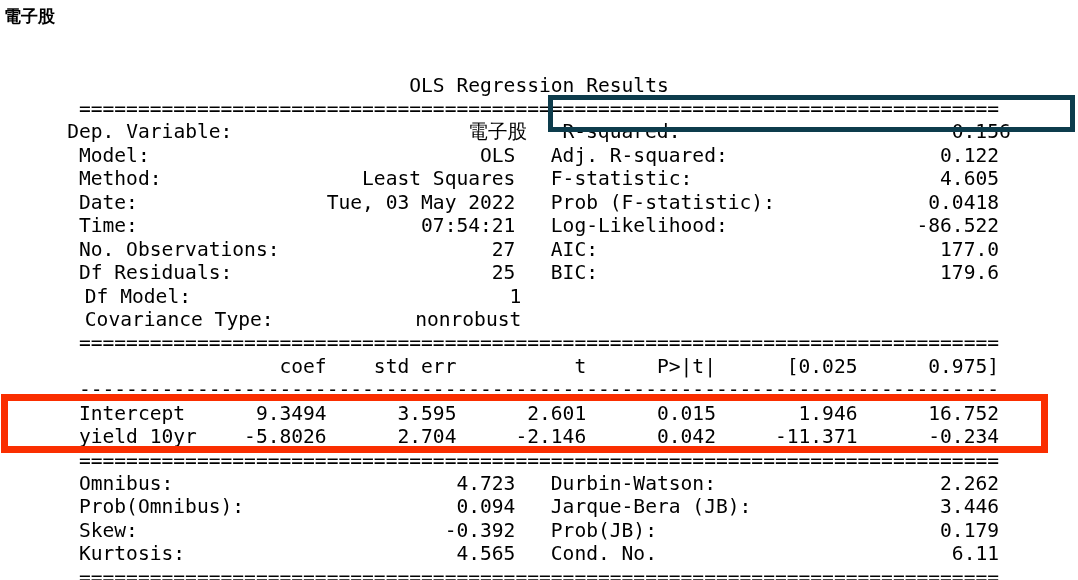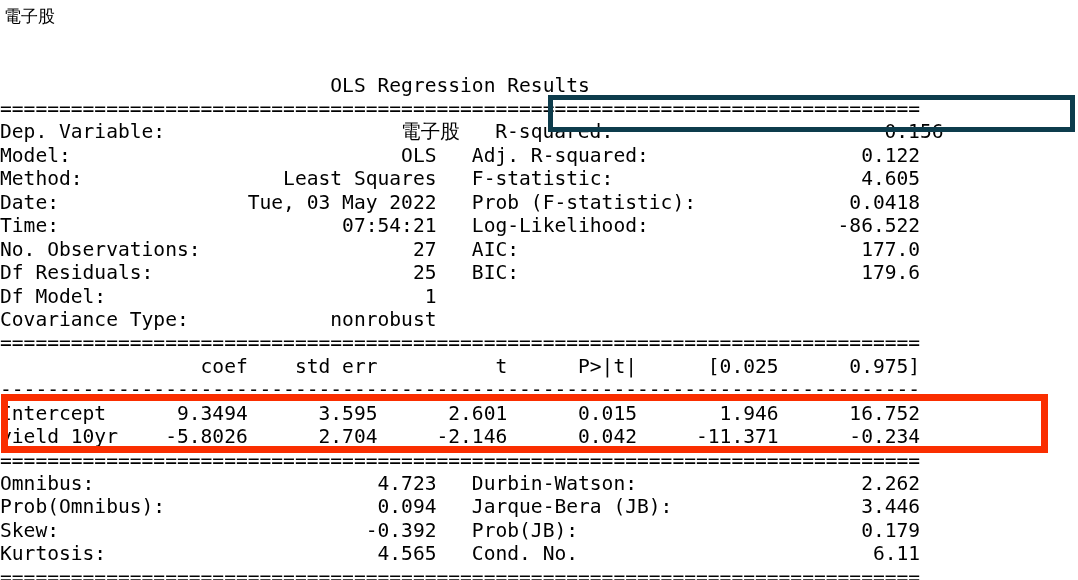--- a/index.html
+++ b/index.html
@@ -18,39 +18,41 @@
   }
 
   #page-title {
     position: absolute;
     left: 4px;
     top: 4px;
     font-family: "DejaVu Sans", "Liberation Sans", sans-serif;
     font-size: 17px;
     line-height: 24px;
     white-space: pre;
+    font-weight: bold;
   }
 
   
   #report {
     position: absolute;
     left: 0px;
     top: 54px;
     width: 1078px;
     font-size: 19.6px;
     line-height: 23.45px;
     letter-spacing: 0px;
     white-space: pre;
     font-variant-ligatures: none;
     -webkit-font-smoothing: none;
   }
   #report .line {
     display: block;
     white-space: pre;
     height: 23.45px;
+    text-align: center;
   }
   #report .rule {
     letter-spacing: 0px;
   }
 
   
   .annot-box {
     position: absolute;
     box-sizing: border-box;
     background: transparent;

